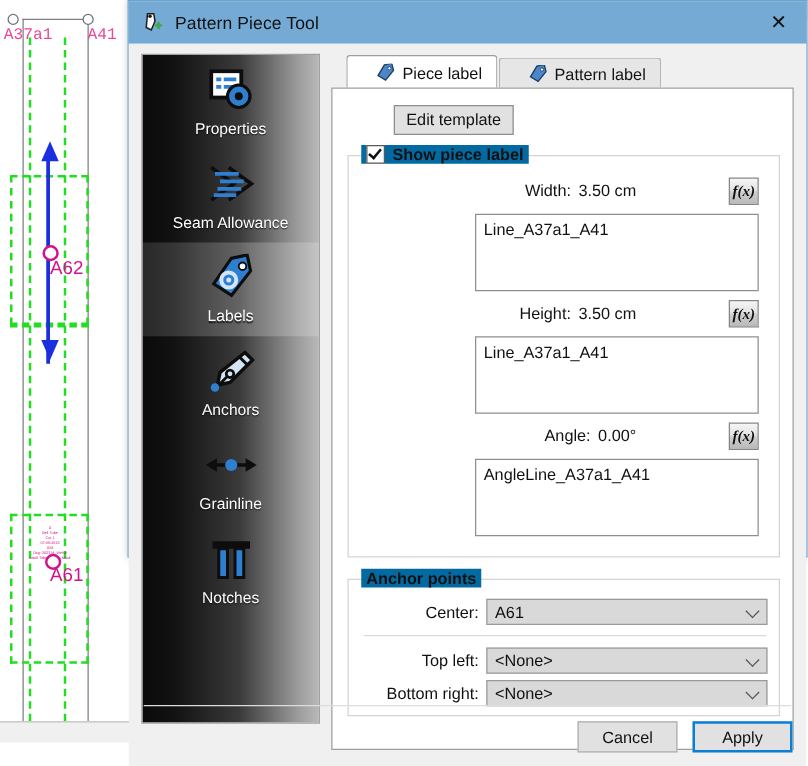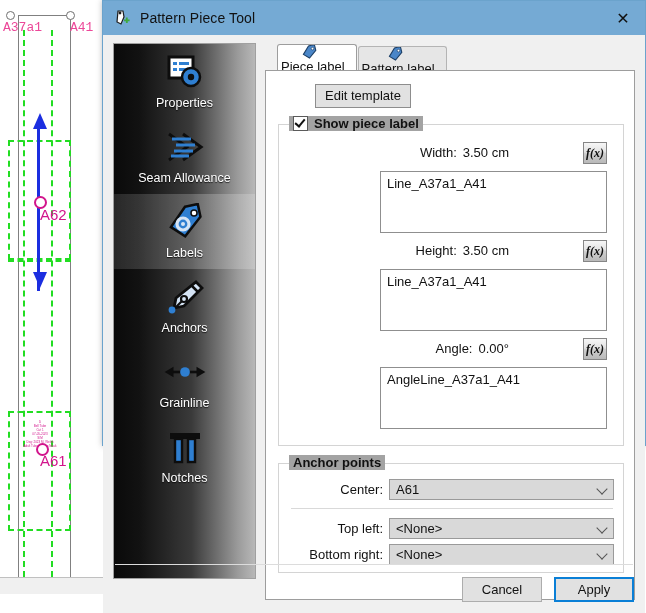--- a/index.html
+++ b/index.html
@@ -200,30 +200,29 @@
   #tabstrip {
     position: relative;
     height: 28px;
     display: flex; align-items: flex-end;
     padding-left: 12px;
     box-sizing: border-box;
   }
   .tab {
     height: 25px;
     display: flex; align-items: center;
-    padding: 0 11px 0 3px;
+    padding: 0 11px 0 23px;
     font-size: 13px; color: #111111;
     background: #e6e6e6;
     border: 1px solid #b4b4b4;
     border-bottom: none;
     border-radius: 3px 3px 0 0;
     margin-right: 1px;
     cursor: pointer;
     box-sizing: border-box;
-    flex-direction: column;
   }
   .tab.active {
     background: #ffffff;
     height: 27px;
     border-color: #9d9d9d;
   }
   .tab .tag-ico { margin-right: 6px; display: flex; }
   #tabpanel {
     position: absolute; left: 0; top: 27px;
     width: 370px; height: 530px;
@@ -244,21 +243,21 @@
 
   
   .groupbox {
     position: absolute;
     border: 1px solid #d4d4d4;
     box-sizing: border-box;
   }
   .groupbox > .gb-title {
     position: absolute;
     top: -9px; left: 10px;
-    background: #a3a3a3;
+    background: #0369a1;
     padding: 0 4px;
     font-size: 13px;
     font-weight: bold;
     color: #111111;
     display: flex; align-items: center;
     white-space: nowrap;
   }
   .gb-check {
     width: 13px; height: 13px;
     border: 1px solid #5a5a5a;

